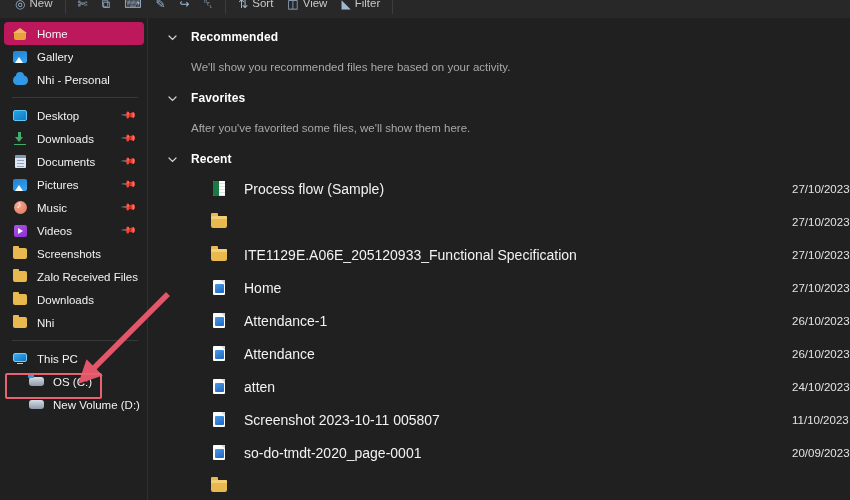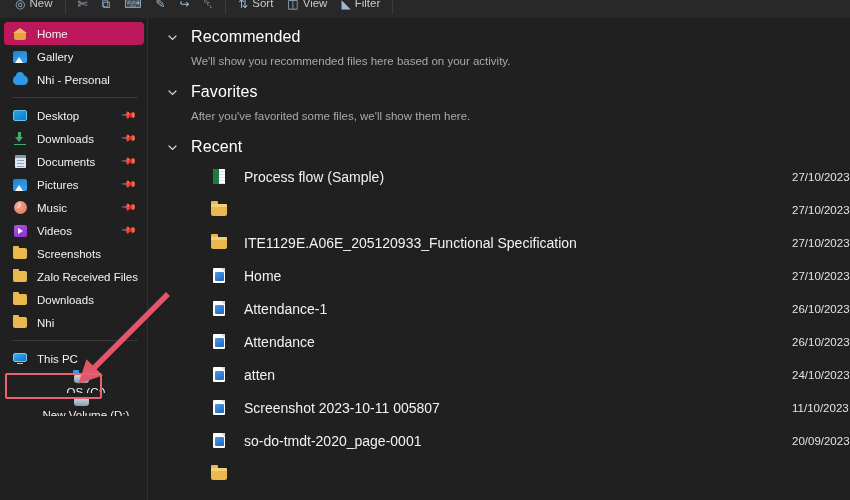--- a/index.html
+++ b/index.html
@@ -94,21 +94,21 @@
     width: 16px;
     height: 16px;
     margin-right: 9px;
     flex: 0 0 16px;
     display: flex;
     align-items: center;
     justify-content: center;
     position: relative;
   }
   .nav-item .txt { overflow: hidden; text-overflow: ellipsis; }
-  .nav-item.indent1 { padding-left: 24px; flex-direction: column; }
+  .nav-item.indent1 { padding-left: 24px; }
   .pin {
     position: absolute;
     right: 9px;
     color: #bdbdbd;
     font-size: 10px;
     transform: rotate(45deg);
   }
   .nav-sep {
     height: 1px;
     background: #383838;
@@ -169,30 +169,30 @@
     width: 14px;
     display: flex;
     justify-content: center;
     color: #d4d4d4;
     font-size: 11px;
     margin-right: 12px;
     user-select: none;
   }
   .chev svg { display:block; }
   .group-title {
-    font-size: 16px;
-    font-weight: normal;
+    font-size: 12px;
+    font-weight: bold;
     color: #ffffff;
     letter-spacing: .1px;
   }
   .group-empty {
     font-size: 11.5px;
     color: #a8a8a8;
     padding-left: 43px;
-    margin-top: 5px;
+    margin-top: 11px;
     margin-bottom: 12px;
   }
   .file-row {
     display: flex;
     align-items: center;
     height: 33px;
     padding-left: 63px;
     padding-right: 16px;
     box-sizing: border-box;
     position: relative;

